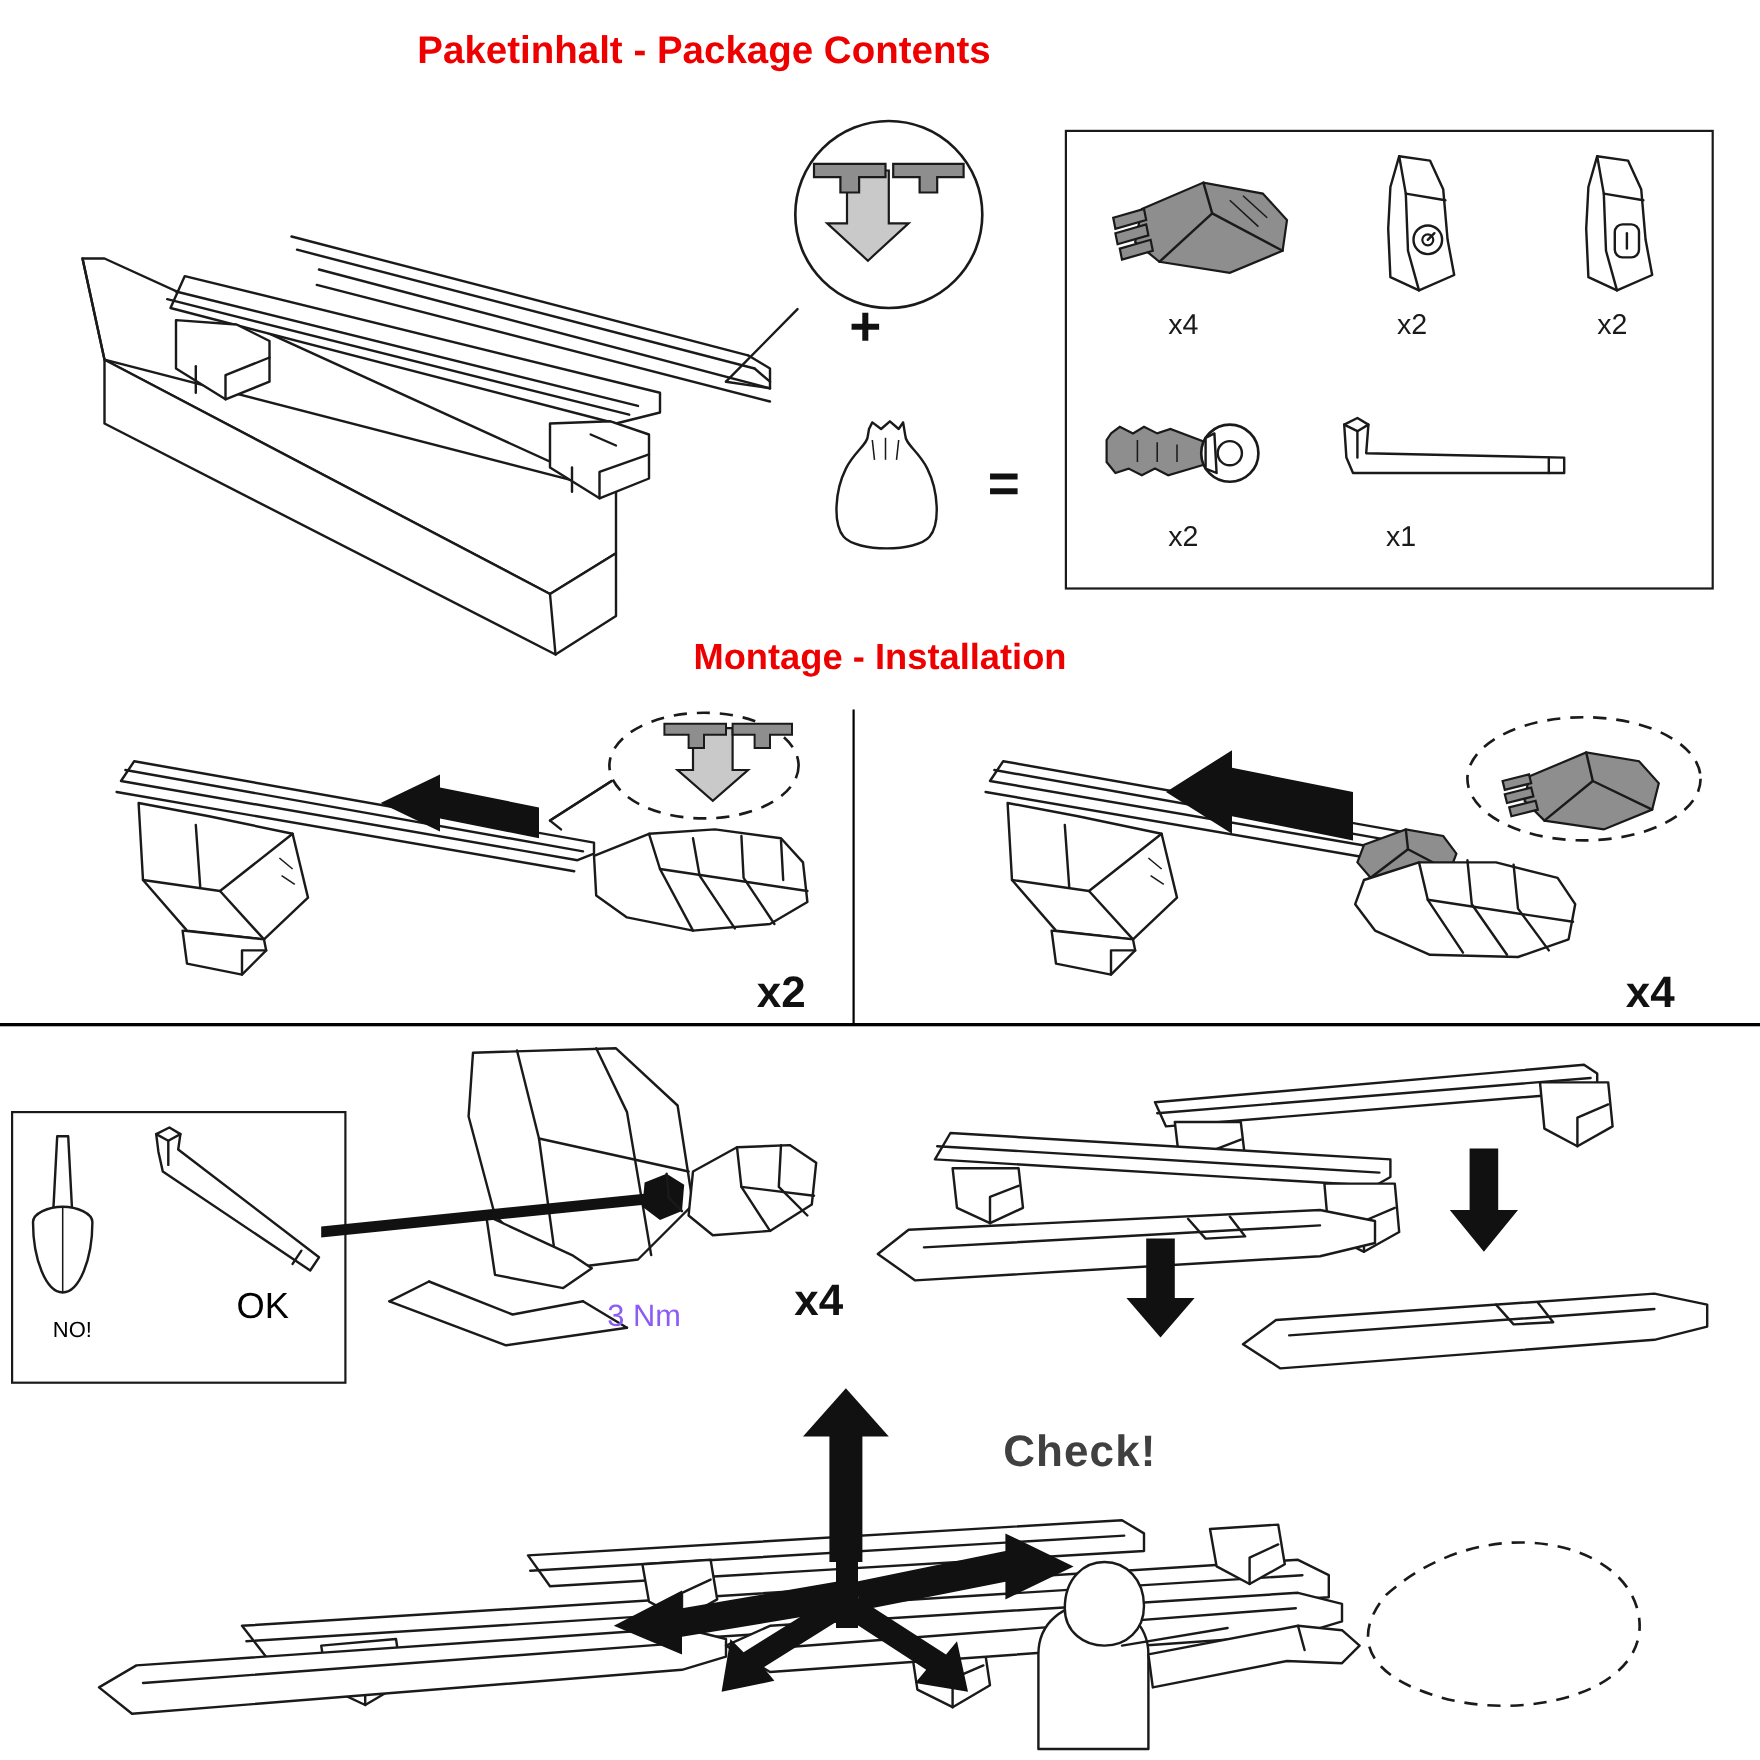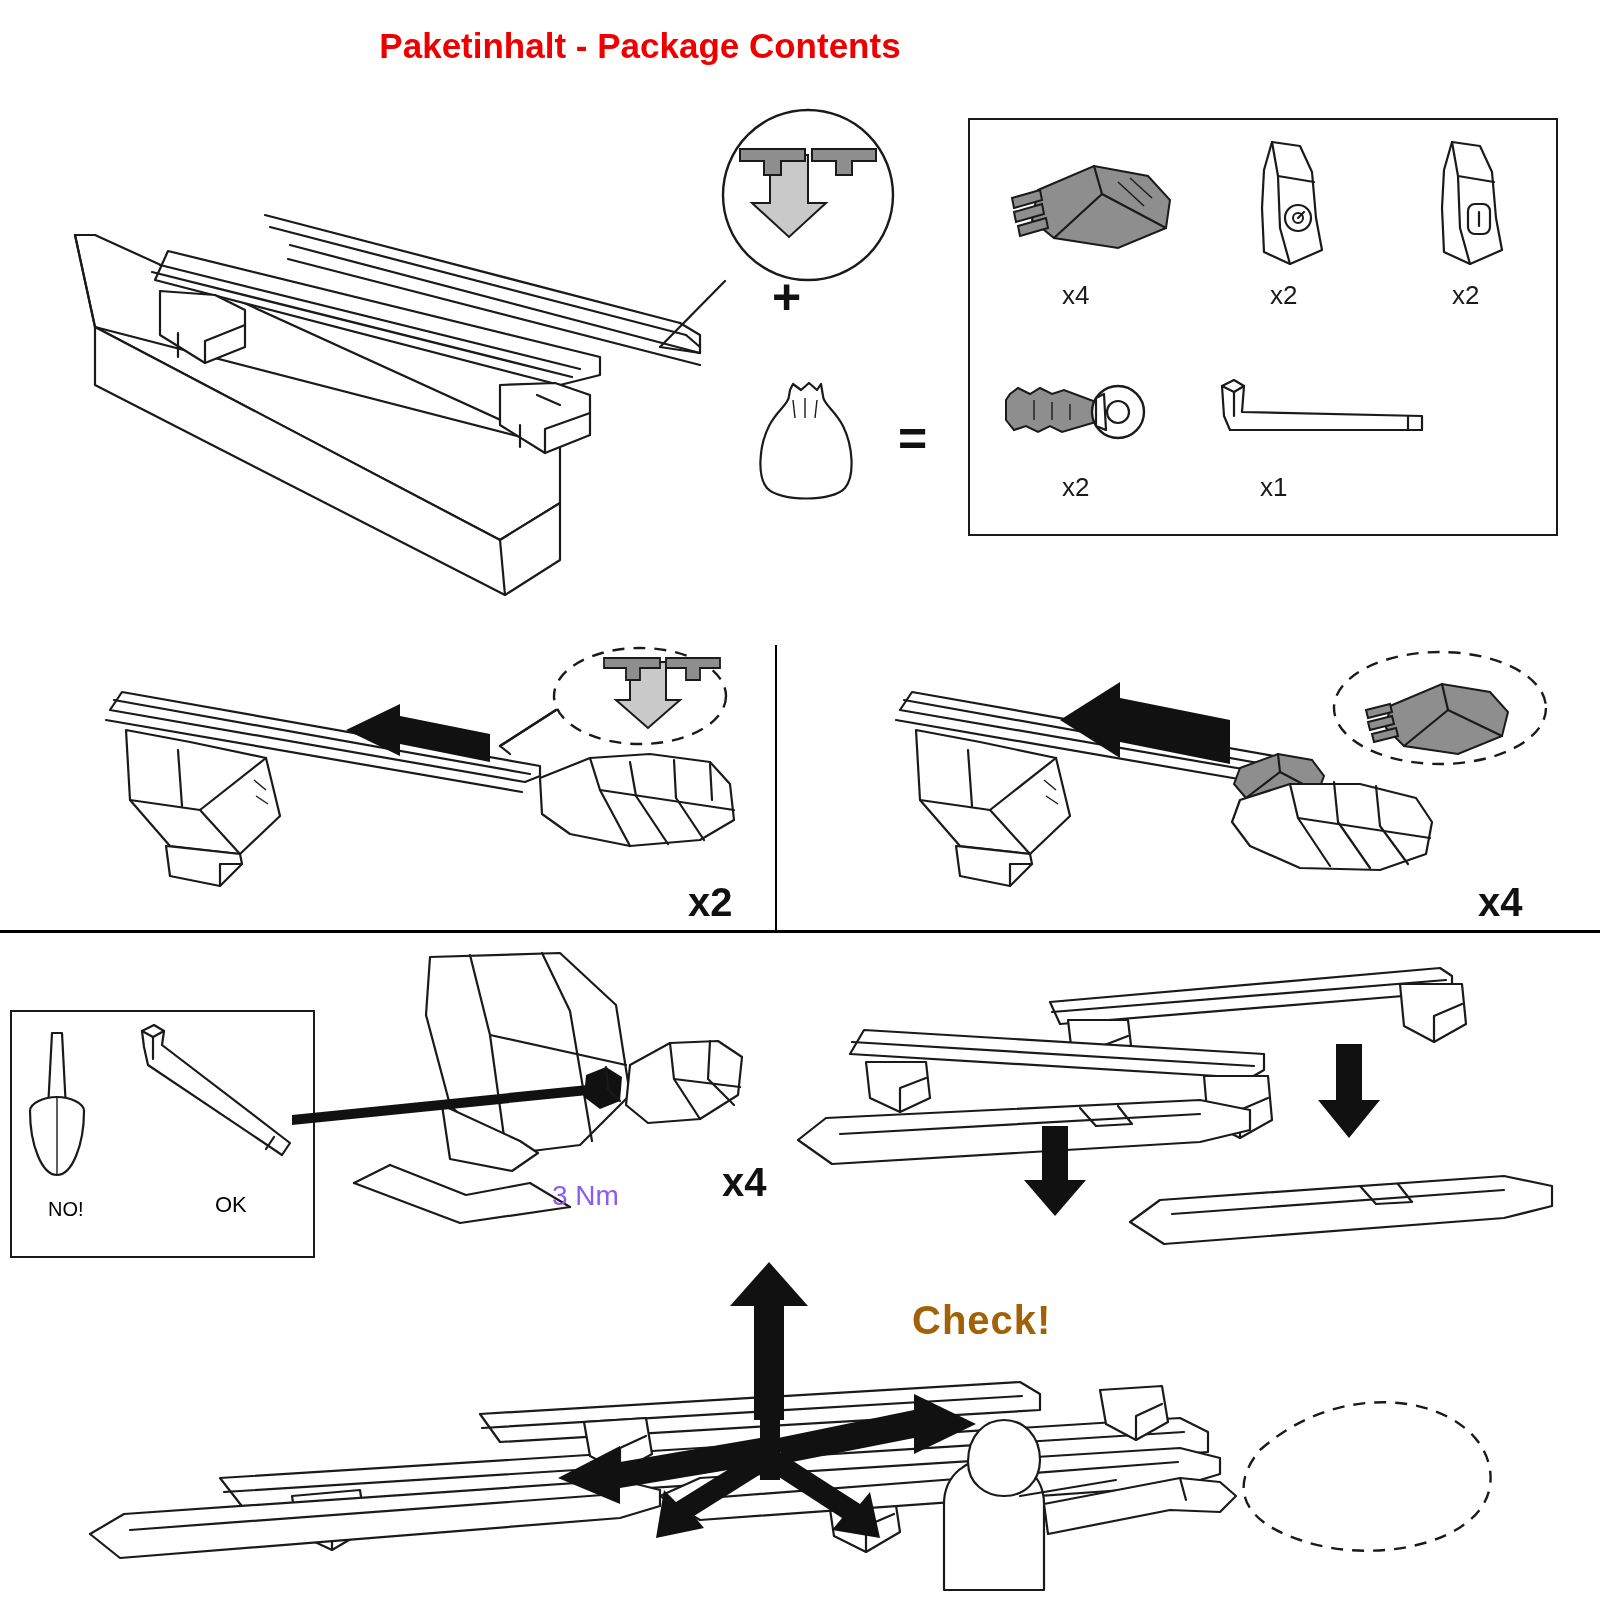--- a/index.html
+++ b/index.html
@@ -41,46 +41,47 @@
   #plus-sign  { left:772px; top:268px; }
   #equals-sign{ left:898px; top:410px; }
 
   
   .mult { position:absolute; font-weight:bold; font-size:40px; color:#111; }
   #mult-x2-left  { left:688px; top:880px; }
   #mult-x4-right { left:1478px; top:880px; }
   #mult-x4-lower { left:722px; top:1160px; }
 
   .torque-label { position:absolute; left:552px; top:1180px; font-size:28px; color:#8b5cf6; }
-  .check-label  { position:absolute; left:912px; top:1298px; font-size:40px; font-weight:bold; letter-spacing:1px; color:#a16207; }
+  .check-label  { position:absolute; left:912px; top:1298px; font-size:40px; font-weight:bold; letter-spacing:1px; color:#404040; }
 
   
   #nook-box {
     position:absolute; left:10px; top:1010px; width:305px; height:248px;
     border:2px solid #1a1a1a; background:#fff;
   }
   #label-no { position:absolute; left:48px; top:1198px; font-size:20px; }
-  #label-ok { position:absolute; left:215px; top:1168px; font-size:22px;margin-top:24px; }
+  #label-ok { position:absolute; left:215px; top:1168px; font-size:33px; }
 
   svg { overflow:visible; }
   .ln  { fill:none; stroke:#1a1a1a; stroke-width:2.2; stroke-linejoin:round; stroke-linecap:round; }
   .lnT { fill:none; stroke:#1a1a1a; stroke-width:1.4; }
   .lnF { fill:#ffffff; stroke:#1a1a1a; stroke-width:2.2; stroke-linejoin:round; }
   .grey { fill:#8e8e8e; stroke:#1a1a1a; stroke-width:2; }
   .greyL { fill:#c9c9c9; stroke:#1a1a1a; stroke-width:2; }
   .blk { fill:#111; stroke:none; }
   .dash { fill:none; stroke:#1a1a1a; stroke-width:2.4; stroke-dasharray:12 9; }
   .bar  { fill:#111; stroke:none; }
 </style>
 </head>
 <body>
 
 <div class="page">
 
   <div class="heading" id="h-package">Paketinhalt - Package Contents</div>
+  <div class="heading" id="h-install">Montage - Installation</div>
 
   <div class="rule" id="rule-mid"></div>
   <div class="rule" id="rule-vert"></div>
 
   <svg style="position:absolute; left:0; top:95px;" width="960" height="460" viewBox="0 0 960 460">
 
     <g>
       <path class="lnF" d="M75 140 L95 232 L500 445 L560 408 L560 352 L95 140 Z"></path>
       <path class="lnF" d="M75 140 L95 232 L95 290 L505 500 L560 465 L560 408 L500 445 L95 232 Z"></path>
       <path class="ln" d="M95 232 L560 352"></path>

